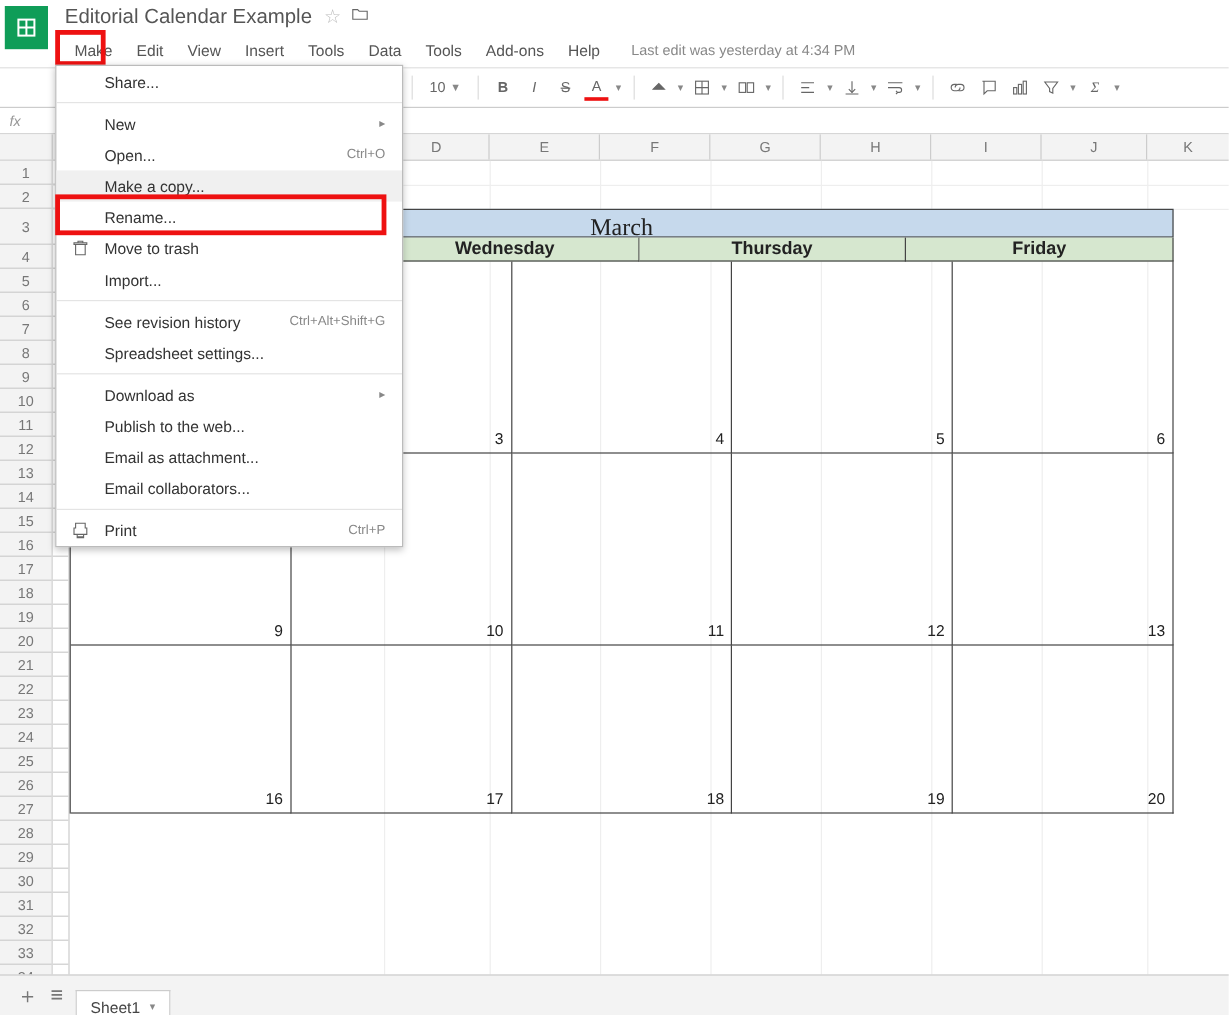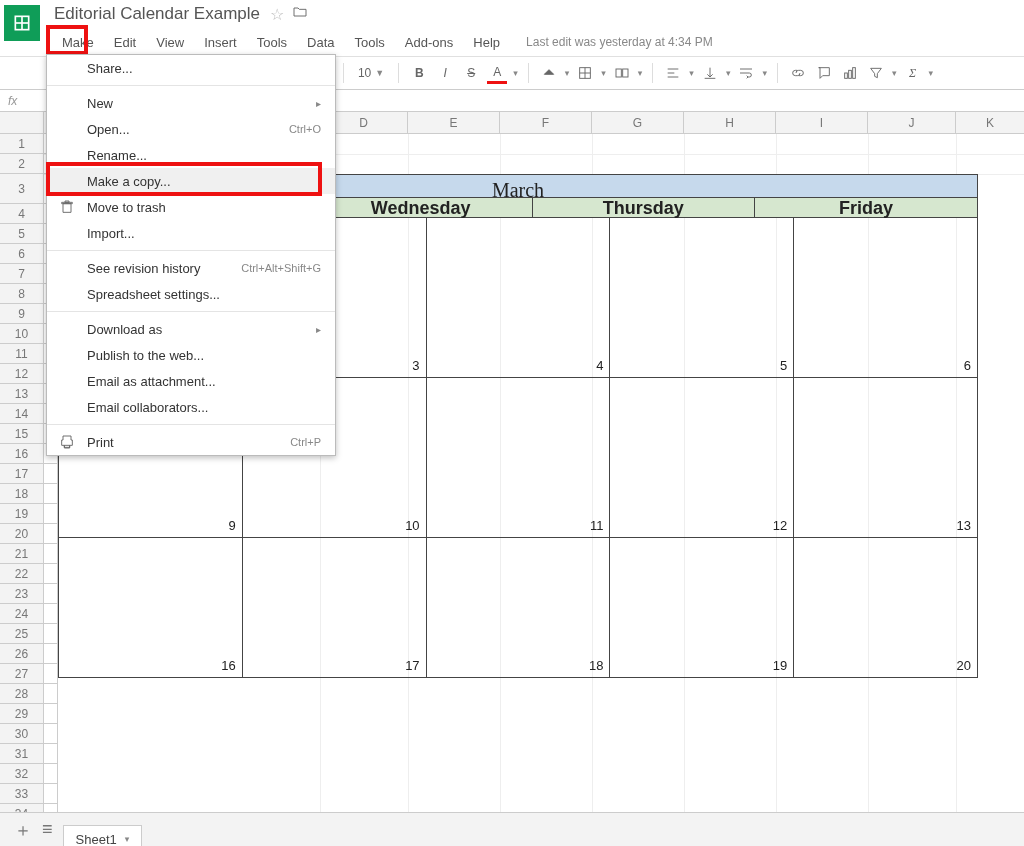--- a/index.html
+++ b/index.html
@@ -142,21 +142,21 @@
   }
   .cal-days div{
     flex:1;
     background:#d6e7cf;
     border:1px solid #444;
     border-top:none;
     font-weight:bold;
     text-align:center;
     line-height:20px;
     color:#222;
-    font-size:18px;
+    font-size:15px;
   }
   .cal-days div + div{border-left:none;}
   .cal-body{
     border-left:1px solid #444;
   }
   .cal-week{display:flex;height:160px;}
   .cal-cell{
     flex:1;
     border-right:1px solid #444;
     border-bottom:1px solid #444;
@@ -534,25 +534,25 @@
     </div>
   <hr>
   <div class="mi">
       <span>New</span>
       <span class="sub">▸</span>
     </div>
   <div class="mi">
       <span>Open...</span>
       <span class="kbd">Ctrl+O</span>
     </div>
-  <div class="mi">
-      <span>Rename...</span>
-    </div>
   <div class="mi hl">
       <span>Make a copy...</span>
+    </div>
+  <div class="mi">
+      <span>Rename...</span>
     </div>
   <div class="mi">
       <span class="ic"><svg class="ico" viewBox="0 0 24 24" fill="#666" stroke="none">
           <path d="M6 7h12v13H6zM4 5h16v2H4zM9 3h6v2H9z"></path>
         </svg></span>
       <span>Move to trash</span>
     </div>
   <div class="mi">
       <span>Import...</span>
     </div>

